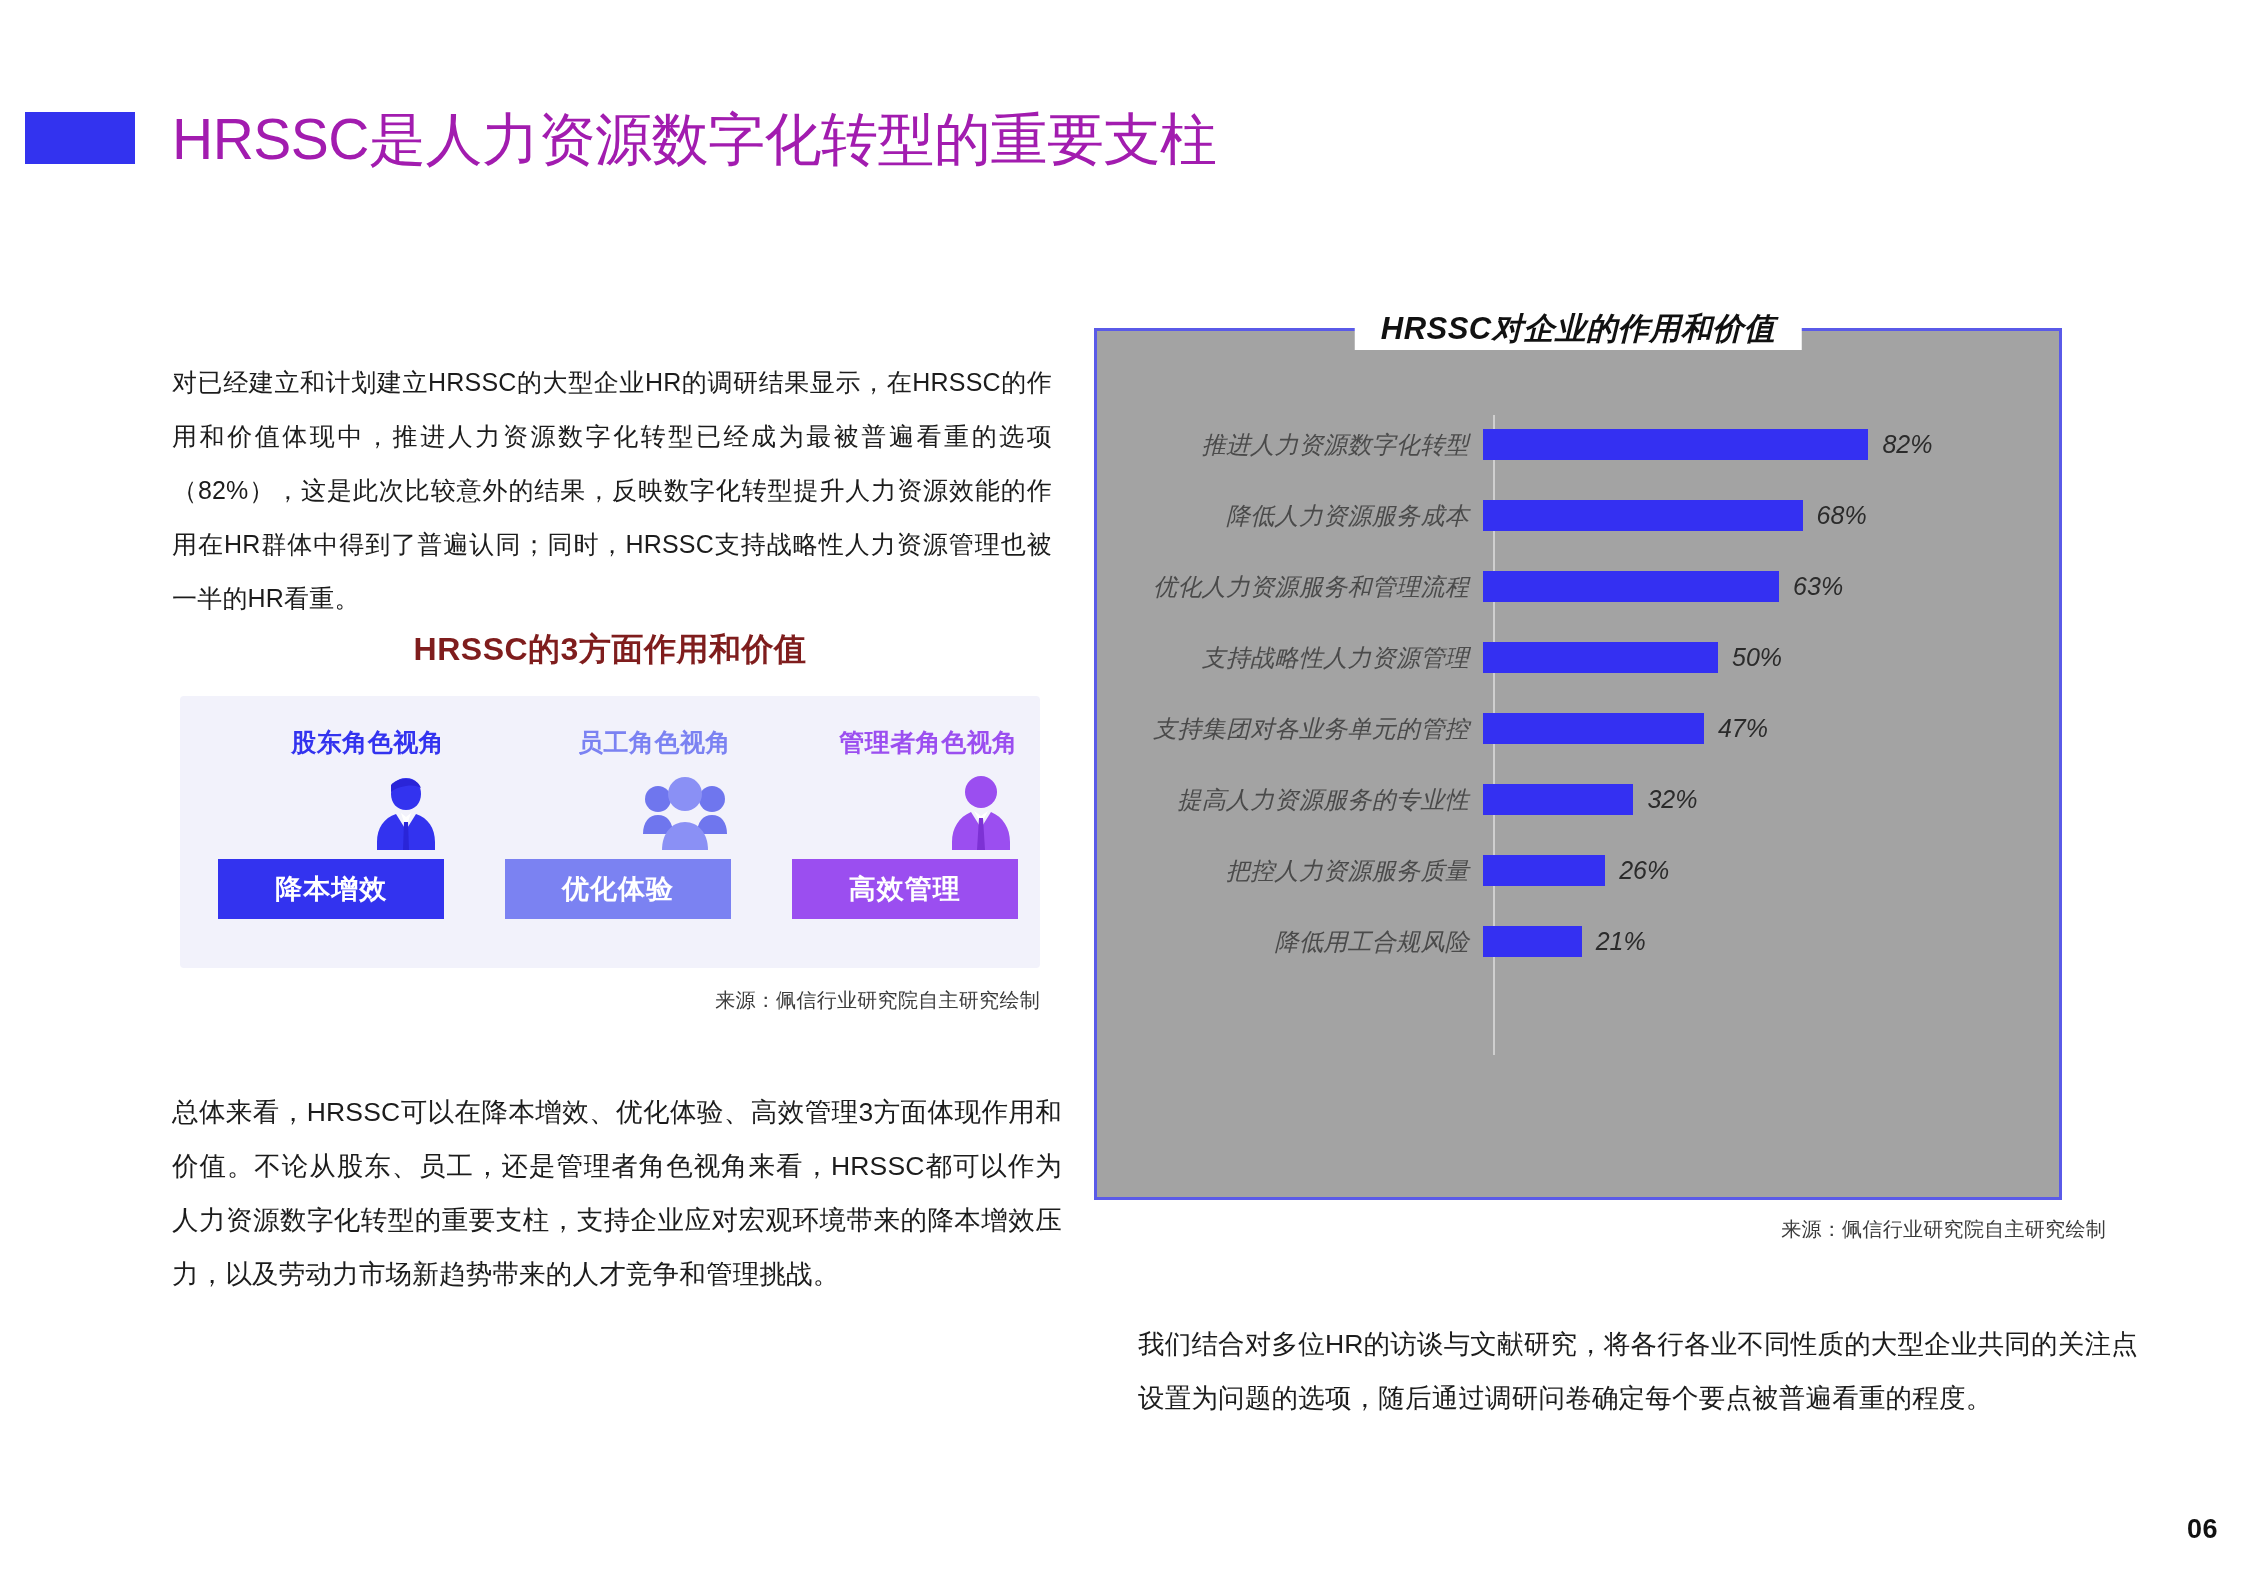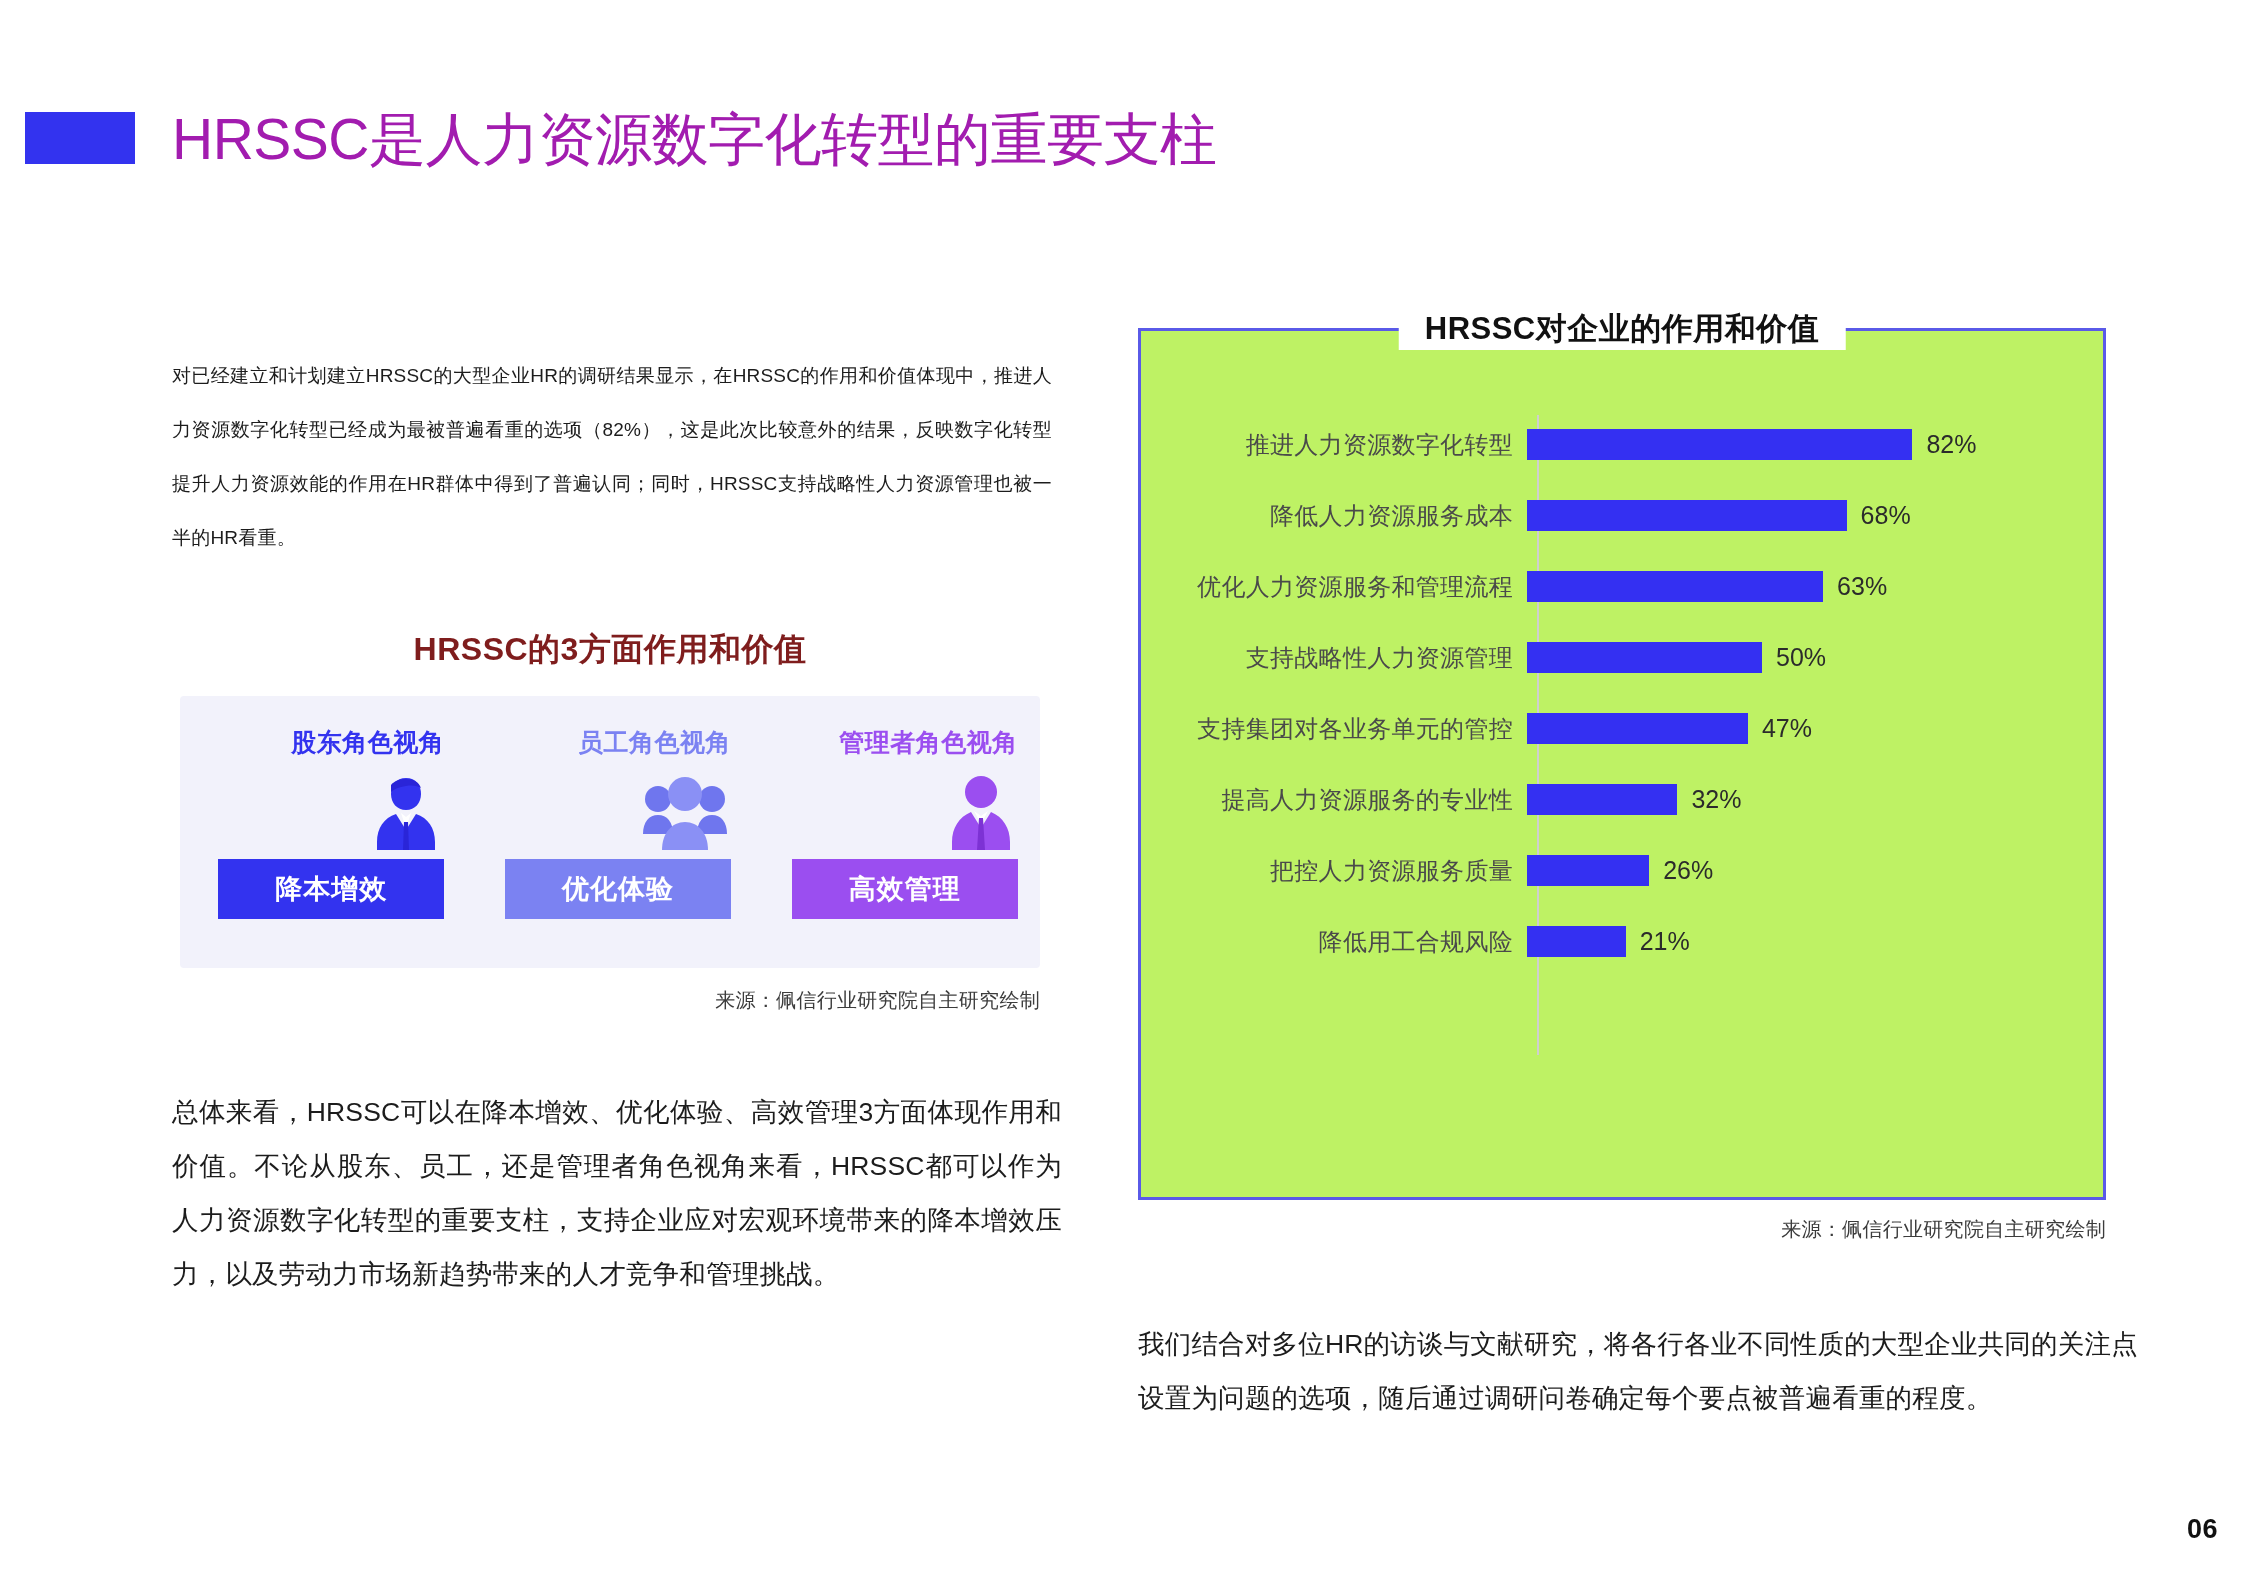--- a/index.html
+++ b/index.html
@@ -69,21 +69,21 @@
     line-height: 1;
   }
 
   
   .left-col {
     position: absolute;
     left: 172px; top: 330px;
     width: 880px;
   }
   .body-para {
-    font-size: 19px;
+    font-size: 25px;
     line-height: 54px;
     color: #1c1c1c;
     text-align: justify;
     letter-spacing: 0.2px;
   }
   .sub-heading {
     font-size: 32px;
     font-weight: 700;
     color: #7f1d1d;
     text-align: center;
@@ -157,25 +157,26 @@
     font-size: 26.5px;
     line-height: 54px;
     color: #1c1c1c;
     text-align: justify;
     letter-spacing: 0.2px;
   }
 
   
   .chart-panel {
     position: absolute;
-    left: 1138px; top: 328px;
+    left: 1094px; top: 328px;
     width: 968px; height: 872px;
     border: 3px solid #5a5ae8;
     box-sizing: border-box;
-    background: #bef264;
+    background: #a3a3a3;
+    font-style: italic;
   }
   .chart-title-wrap {
     position: absolute;
     left: 50%;
     top: -23px;
     transform: translateX(-50%);
     background: #ffffff;
     padding: 0 26px;
     white-space: nowrap;
   }

